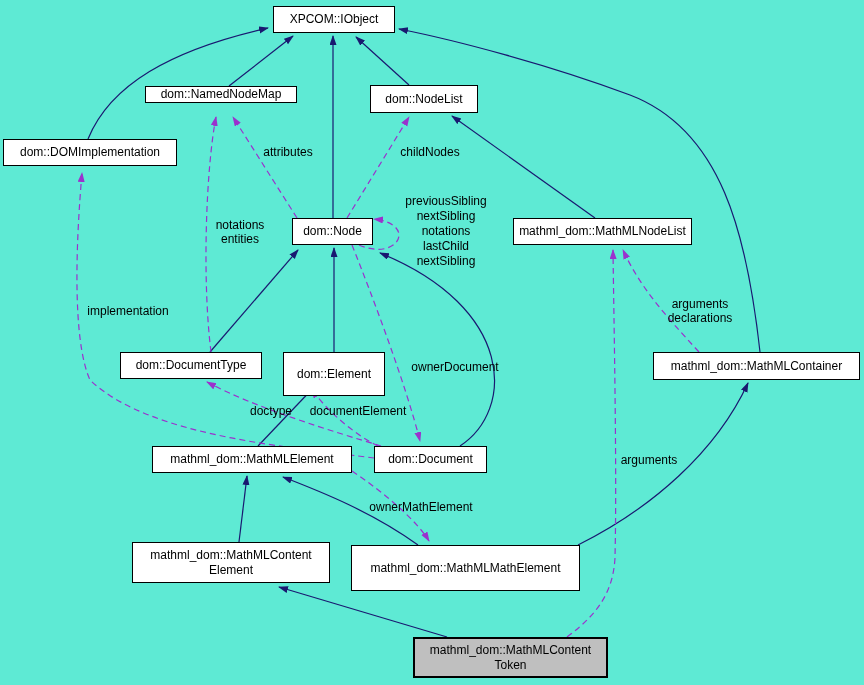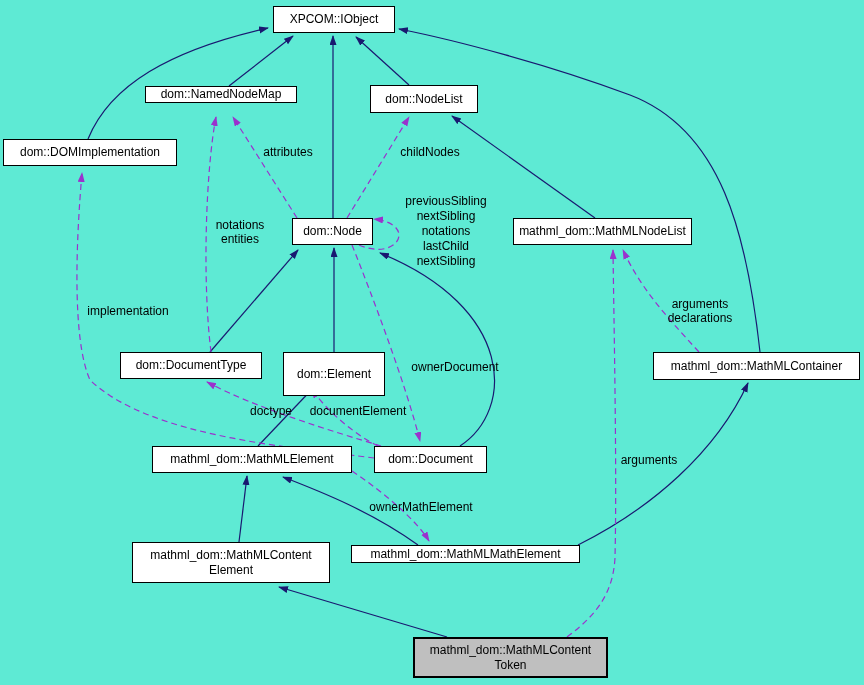--- a/index.html
+++ b/index.html
@@ -68,21 +68,21 @@
       <div class="node" style="left: 3px; top: 139px; width: 174px; height: 27px;">dom::DOMImplementation</div>
       <div class="node" style="left: 292px; top: 218px; width: 81px; height: 27px;">dom::Node</div>
       <div class="node" style="left: 513px; top: 218px; width: 179px; height: 27px;">mathml_dom::MathMLNodeList</div>
       <div class="node" style="left: 653px; top: 352px; width: 207px; height: 28px;">mathml_dom::MathMLContainer</div>
       <div class="node" style="left: 120px; top: 352px; width: 142px; height: 27px;">dom::DocumentType</div>
       <div class="node" style="left: 283px; top: 352px; width: 102px; height: 44px;">dom::Element</div>
       <div class="node" style="left: 152px; top: 446px; width: 200px; height: 27px;">mathml_dom::MathMLElement</div>
       <div class="node" style="left: 374px; top: 446px; width: 113px; height: 27px;">dom::Document</div>
       <div class="node" style="left: 132px; top: 542px; width: 198px; height: 41px;">mathml_dom::MathMLContent
 Element</div>
-      <div class="node" style="left: 351px; top: 545px; width: 229px; height: 18px;">mathml_dom::MathMLMathElement</div>
+      <div class="node" style="left: 351px; top: 545px; width: 229px; height: 46px;">mathml_dom::MathMLMathElement</div>
       <div class="node highlighted" style="left: 413px; top: 637px; width: 195px; height: 41px;">mathml_dom::MathMLContent
 Token</div>
     </div>
   <div id="label-layer">
       <div class="edge-label" style="left: 288px; top: 152px;">attributes</div>
       <div class="edge-label" style="left: 430px; top: 152px;">childNodes</div>
       <div class="edge-label" style="left: 446px; top: 201px;">previousSibling</div>
       <div class="edge-label" style="left: 446px; top: 216px;">nextSibling</div>
       <div class="edge-label" style="left: 446px; top: 231px;">notations</div>
       <div class="edge-label" style="left: 446px; top: 246px;">lastChild</div>

